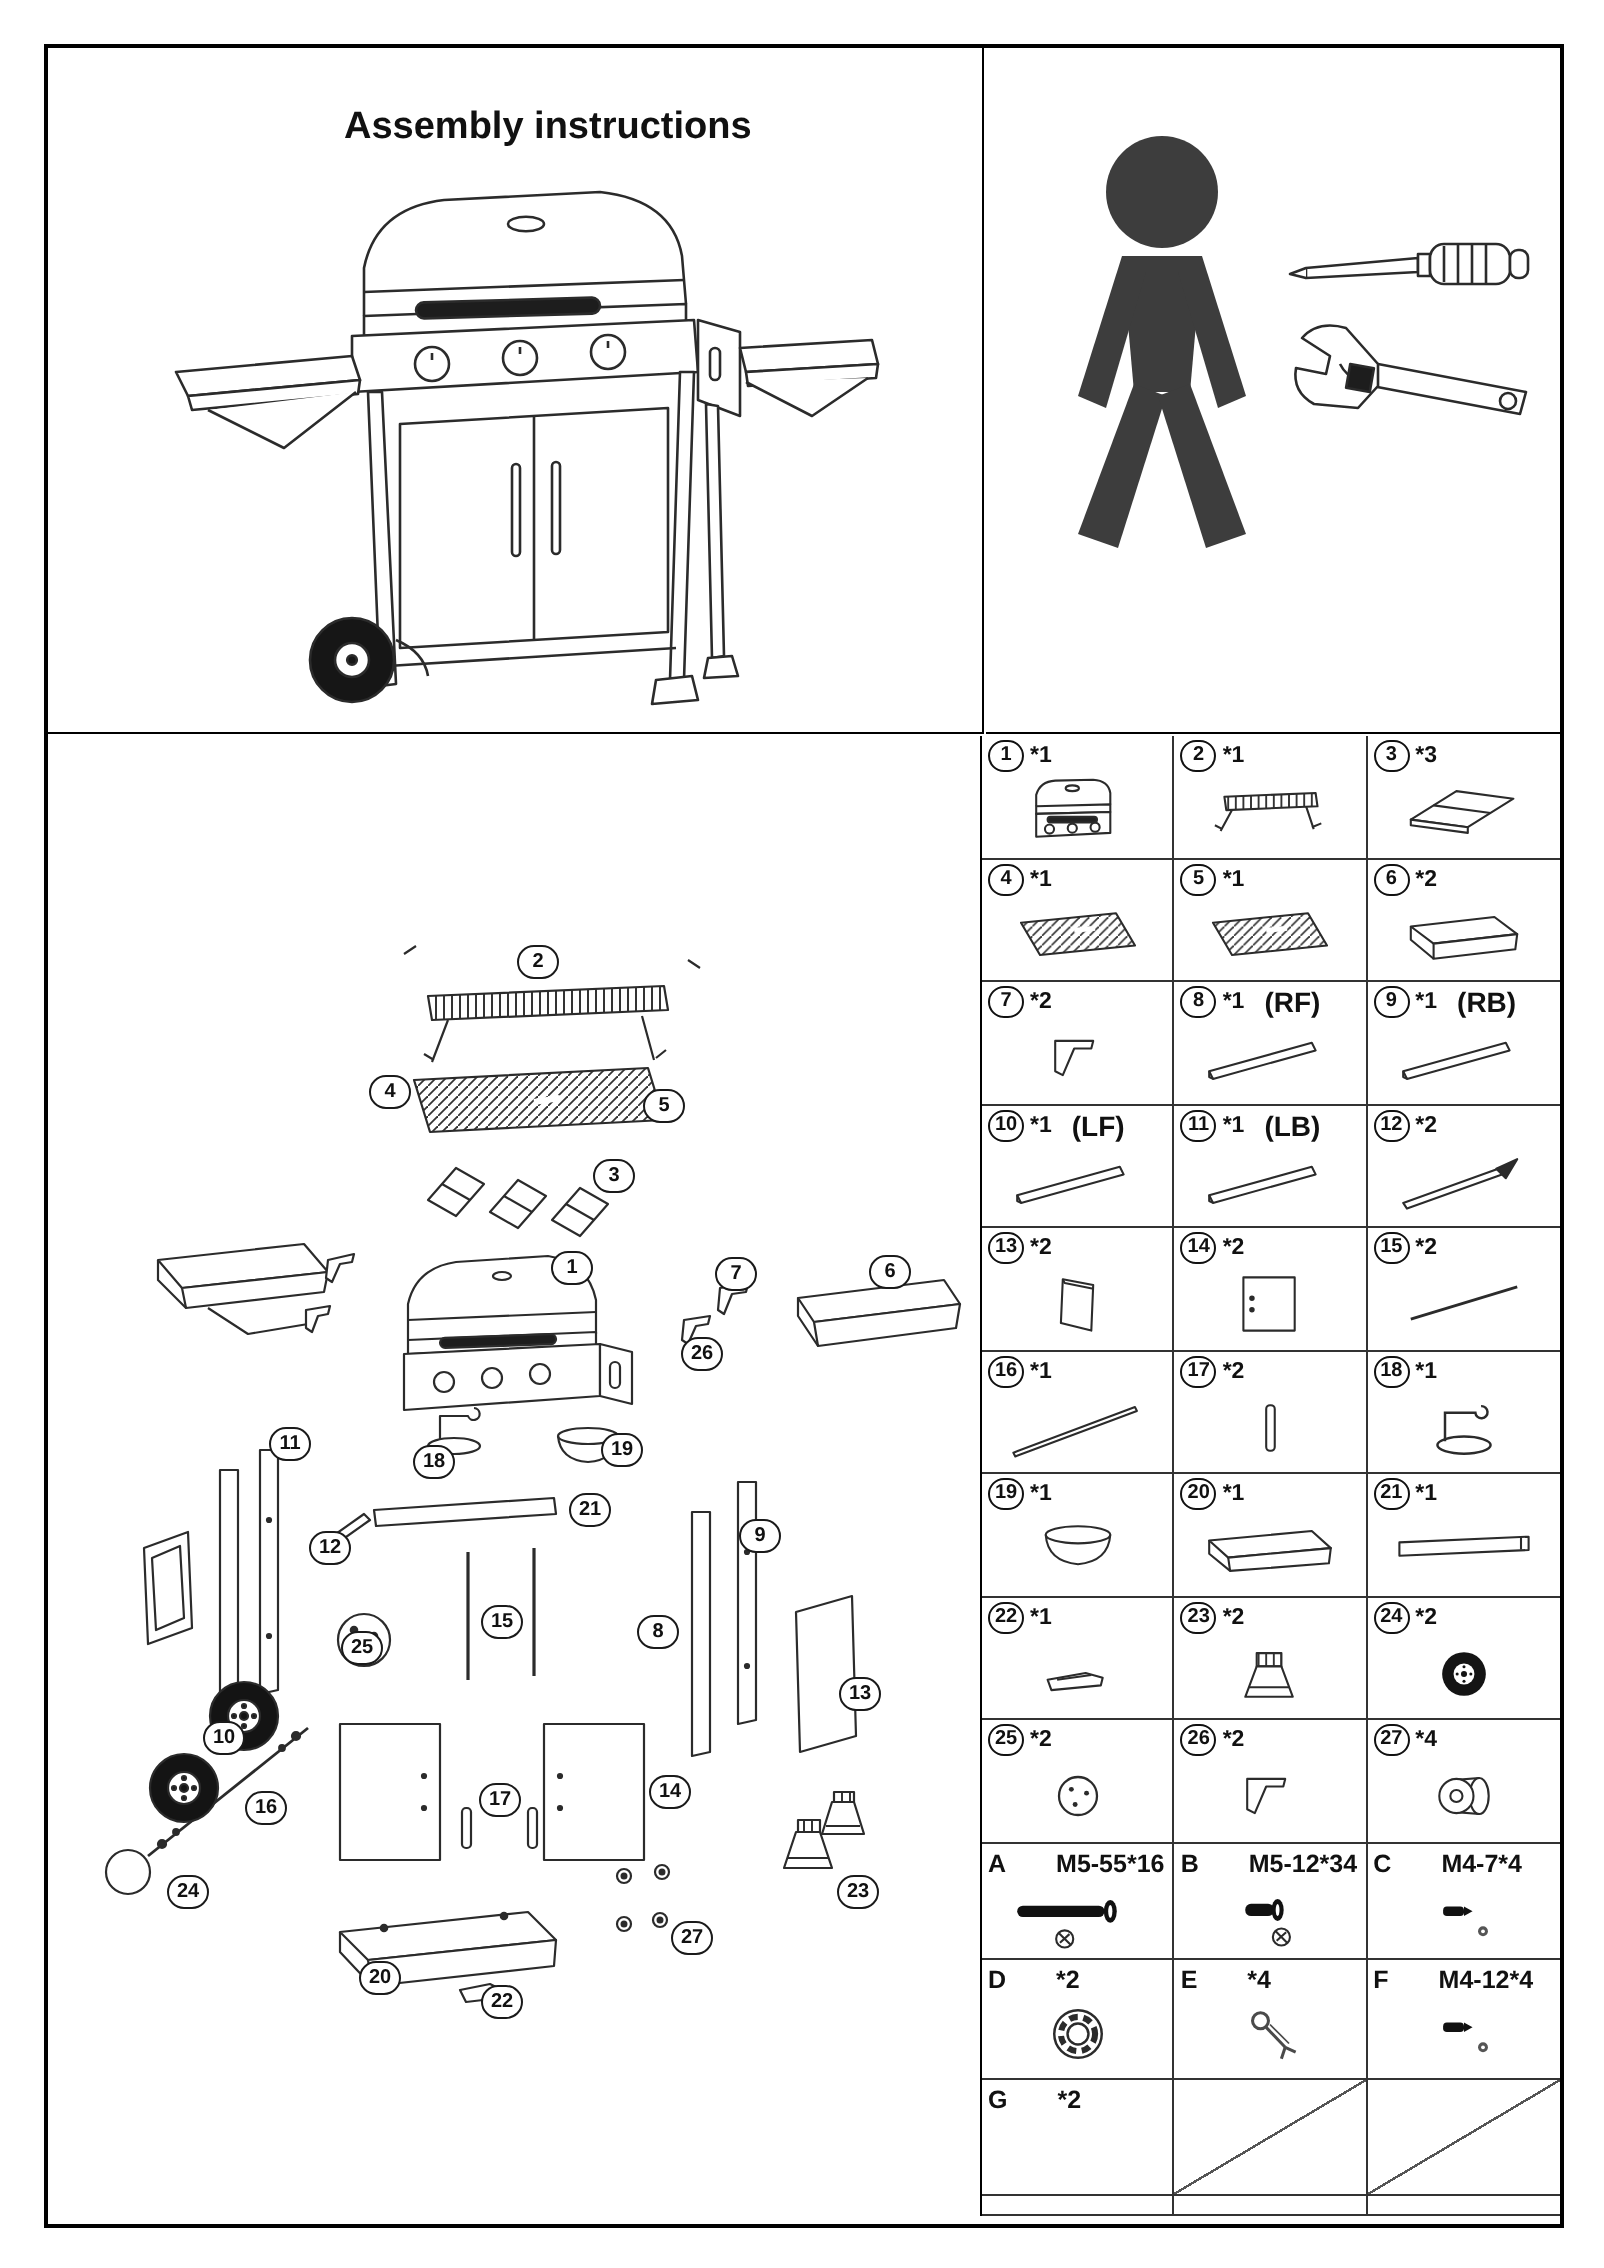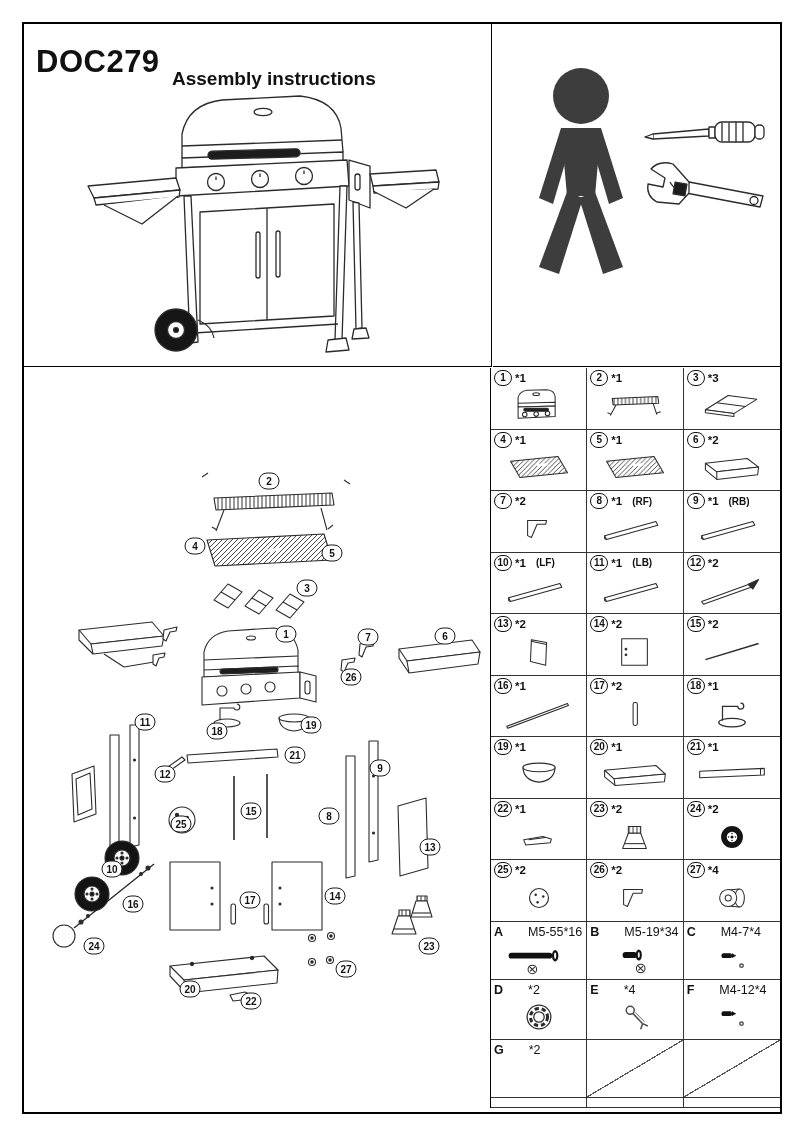--- a/index.html
+++ b/index.html
@@ -3,41 +3,41 @@
 <meta charset="utf-8">
 <style>
   html,body{margin:0;padding:0;background:#fff;}
   body{width:802px;height:1134px;position:relative;font-family:"Liberation Sans",sans-serif;color:#111;}
   .page{position:absolute;left:22px;top:22px;width:756px;height:1088px;border:2px solid #000;background:#fff;}
   .sec{position:absolute;box-sizing:border-box;}
   
   .sec-header{left:0;top:0;width:468px;height:343px;border-right:1px solid #000;border-bottom:1px solid #000;}
   .sec-tools{left:469px;top:0;width:287px;height:343px;border-bottom:1px solid #000;}
   .doc-code{position:absolute;left:12px;top:20px;font-size:31px;font-weight:bold;letter-spacing:0.5px;}
-  .doc-title{position:absolute;left:148px;top:44px;font-size:19px;font-weight:bold;}
+  .doc-title{position:absolute;left:148px;top:29px;font-size:19px;font-weight:bold;}
   .grill-art{position:absolute;left:46px;top:66px;}
   
   .sec-diagram{left:0;top:344px;width:468px;height:744px;}
   .callout{position:absolute;min-width:15px;height:15px;padding:0 2px;border:1.3px solid #1a1a1a;border-radius:10px;
            background:#fff;display:flex;align-items:center;justify-content:center;
            font-size:10px;font-weight:bold;transform:translate(-50%,-50%);line-height:1;}
   
   .sec-table{left:466px;top:344px;width:290px;height:740px;border-left:1px solid #000;
              display:grid;grid-template-columns:repeat(3,1fr);
              grid-template-rows:repeat(9,61.5px) 58px 60px 58px 10.5px;}
   .cell{border-right:1px solid #333;border-bottom:1px solid #333;box-sizing:border-box;
         padding:2px 3px;display:flex;flex-direction:column;overflow:hidden;background:#fff;}
   .cell:nth-child(3n){border-right:none;}
   .cell-head{display:flex;align-items:center;gap:3px;height:16px;flex:none;}
   .badge{min-width:14px;height:14px;padding:0 1px;border:1.3px solid #111;border-radius:9px;
          display:inline-flex;align-items:center;justify-content:center;font-size:10px;font-weight:bold;line-height:1;}
   .qty{font-size:11.5px;font-weight:bold;}
-  .sfx{font-size:10px;font-weight:bold;margin-left:7px;}
+  .sfx{font-size:14px;font-weight:bold;margin-left:7px;}
   .code{font-size:12.5px;font-weight:bold;}
-  .spec{font-size:12.5px;font-weight:normal;margin-left:7px;padding-left:15px;}
+  .spec{font-size:12.5px;font-weight:bold;margin-left:7px;padding-left:15px;}
   .icon-wrap{flex:1;display:flex;align-items:center;justify-content:center;}
   .diag{background:linear-gradient(to bottom right,transparent calc(50% - 0.6px),#555 calc(50% - 0.6px),#555 calc(50% + 0.6px),transparent calc(50% + 0.6px));}
   svg{display:block;}
 </style>
 </head>
 <body>
 
 <svg width="0" height="0" style="position:absolute" aria-hidden="true">
   <defs>
     <pattern id="pv" width="4" height="8" patternUnits="userSpaceOnUse">
@@ -45,21 +45,20 @@
       </pattern>
     <pattern id="pd" width="5" height="5" patternUnits="userSpaceOnUse">
         <path d="M0,5L5,0" stroke="#333" stroke-width="0.9"></path>
       </pattern>
   </defs>
 </svg>
 
 <div class="page">
 
   <div class="sec sec-header">
-    <div class="doc-code">DOC279</div>
     <div class="doc-title">Assembly instructions</div>
     <div class="grill-art">
       <svg viewBox="0 0 380 275" width="380" height="275">
         <g stroke="#2b2b2b" fill="#fff" stroke-width="1.3" stroke-linejoin="round">
 
           <path d="M112,68 L112,44 Q118,14 152,10 L230,6 Q266,10 271,38 L273,62"></path>
           <path d="M112,56 L272,50"></path>
           <ellipse cx="193" cy="22" rx="9" ry="3.6"></ellipse>
           <polygon points="112,68 273,62 273,72 112,78"></polygon>
 
@@ -738,21 +737,21 @@
             <g stroke="#2b2b2b" fill="none" stroke-width="1.1">
               <circle cx="37" cy="31" r="4.5"></circle>
               <path d="M34,28 L40,34 M39.5,28.5 L34.5,33"></path>
             </g>
           </svg>
         </div>
       </div>
       <div class="cell">
         <div class="cell-head">
           <span class="code">B</span>
-          <span class="spec">M5-19*34</span>
+          <span class="spec">M5-12*34</span>
         </div>
         <div class="icon-wrap">
           <svg viewBox="0 0 88 40" width="86" height="38">
             <rect x="31" y="12.5" width="15" height="6.5" rx="3" fill="#111"></rect>
             <ellipse cx="48" cy="15.8" rx="3.2" ry="5.8" fill="#111"></ellipse>
             <ellipse cx="48" cy="15.8" rx="1" ry="3.2" fill="#fff"></ellipse>
             <g stroke="#2b2b2b" fill="none" stroke-width="1.1">
               <circle cx="50" cy="30" r="4.5"></circle>
               <path d="M47,27 L53,33 M52.5,27.5 L47.5,32"></path>
             </g>

